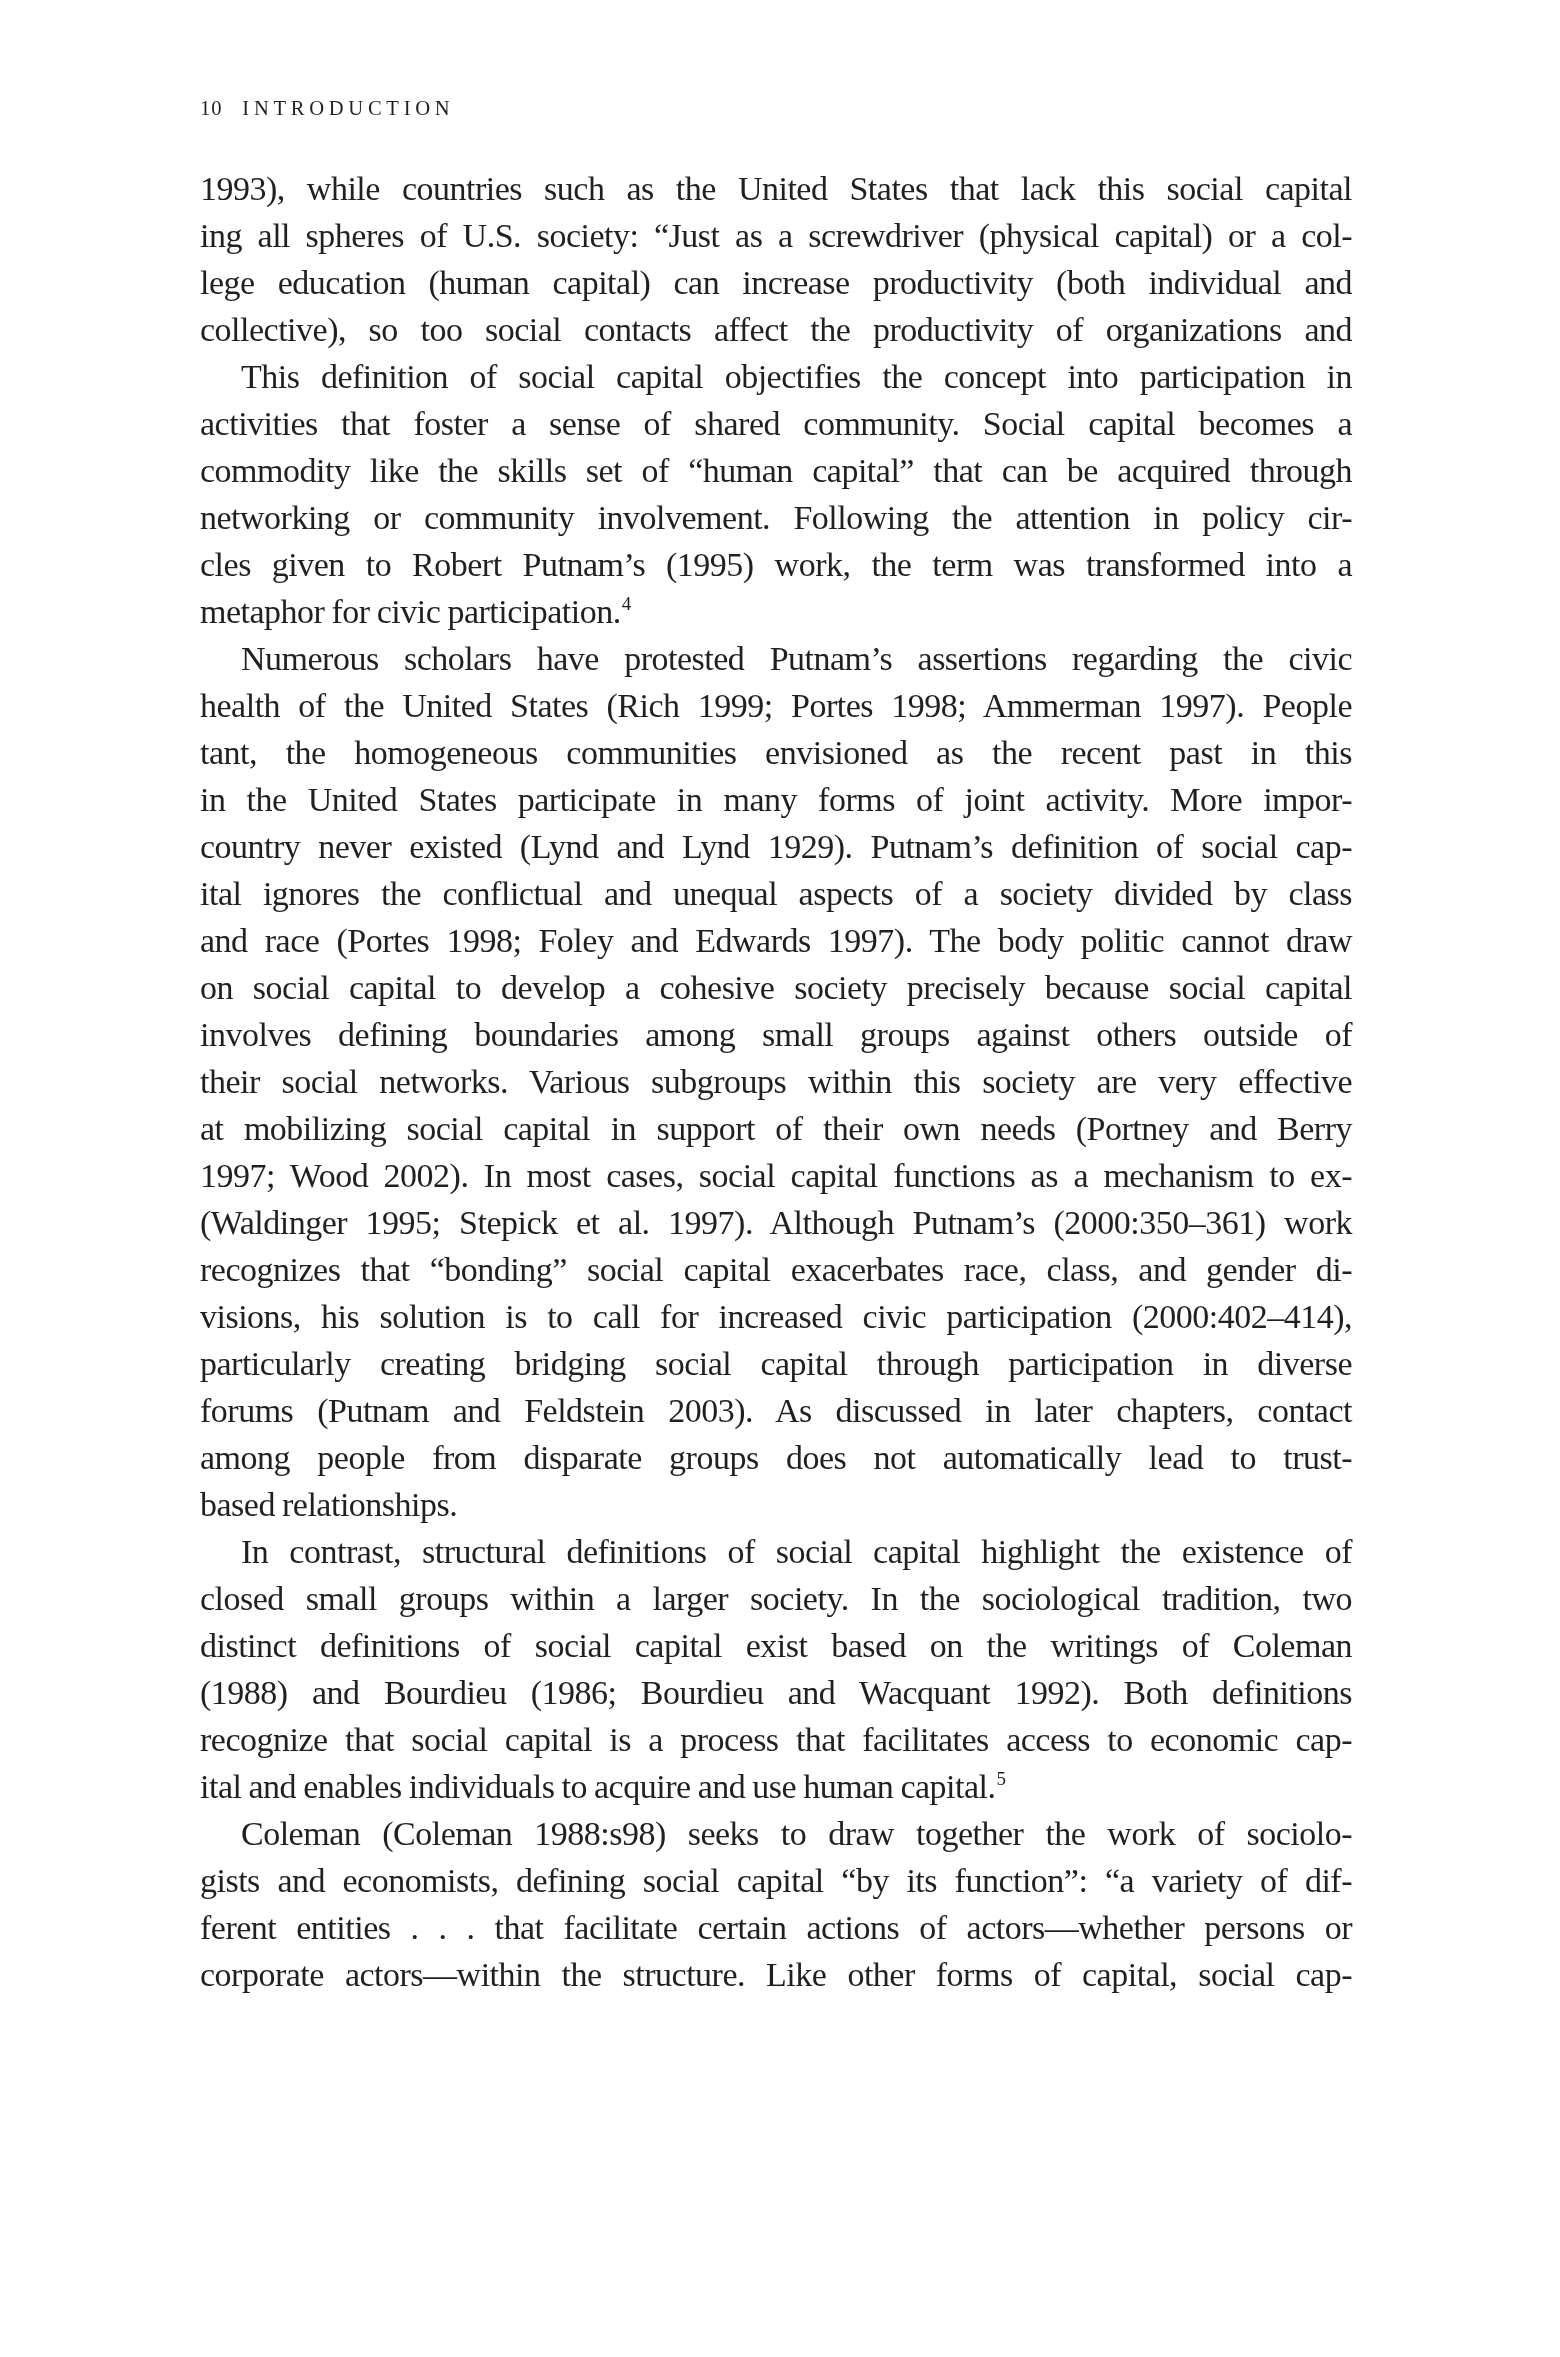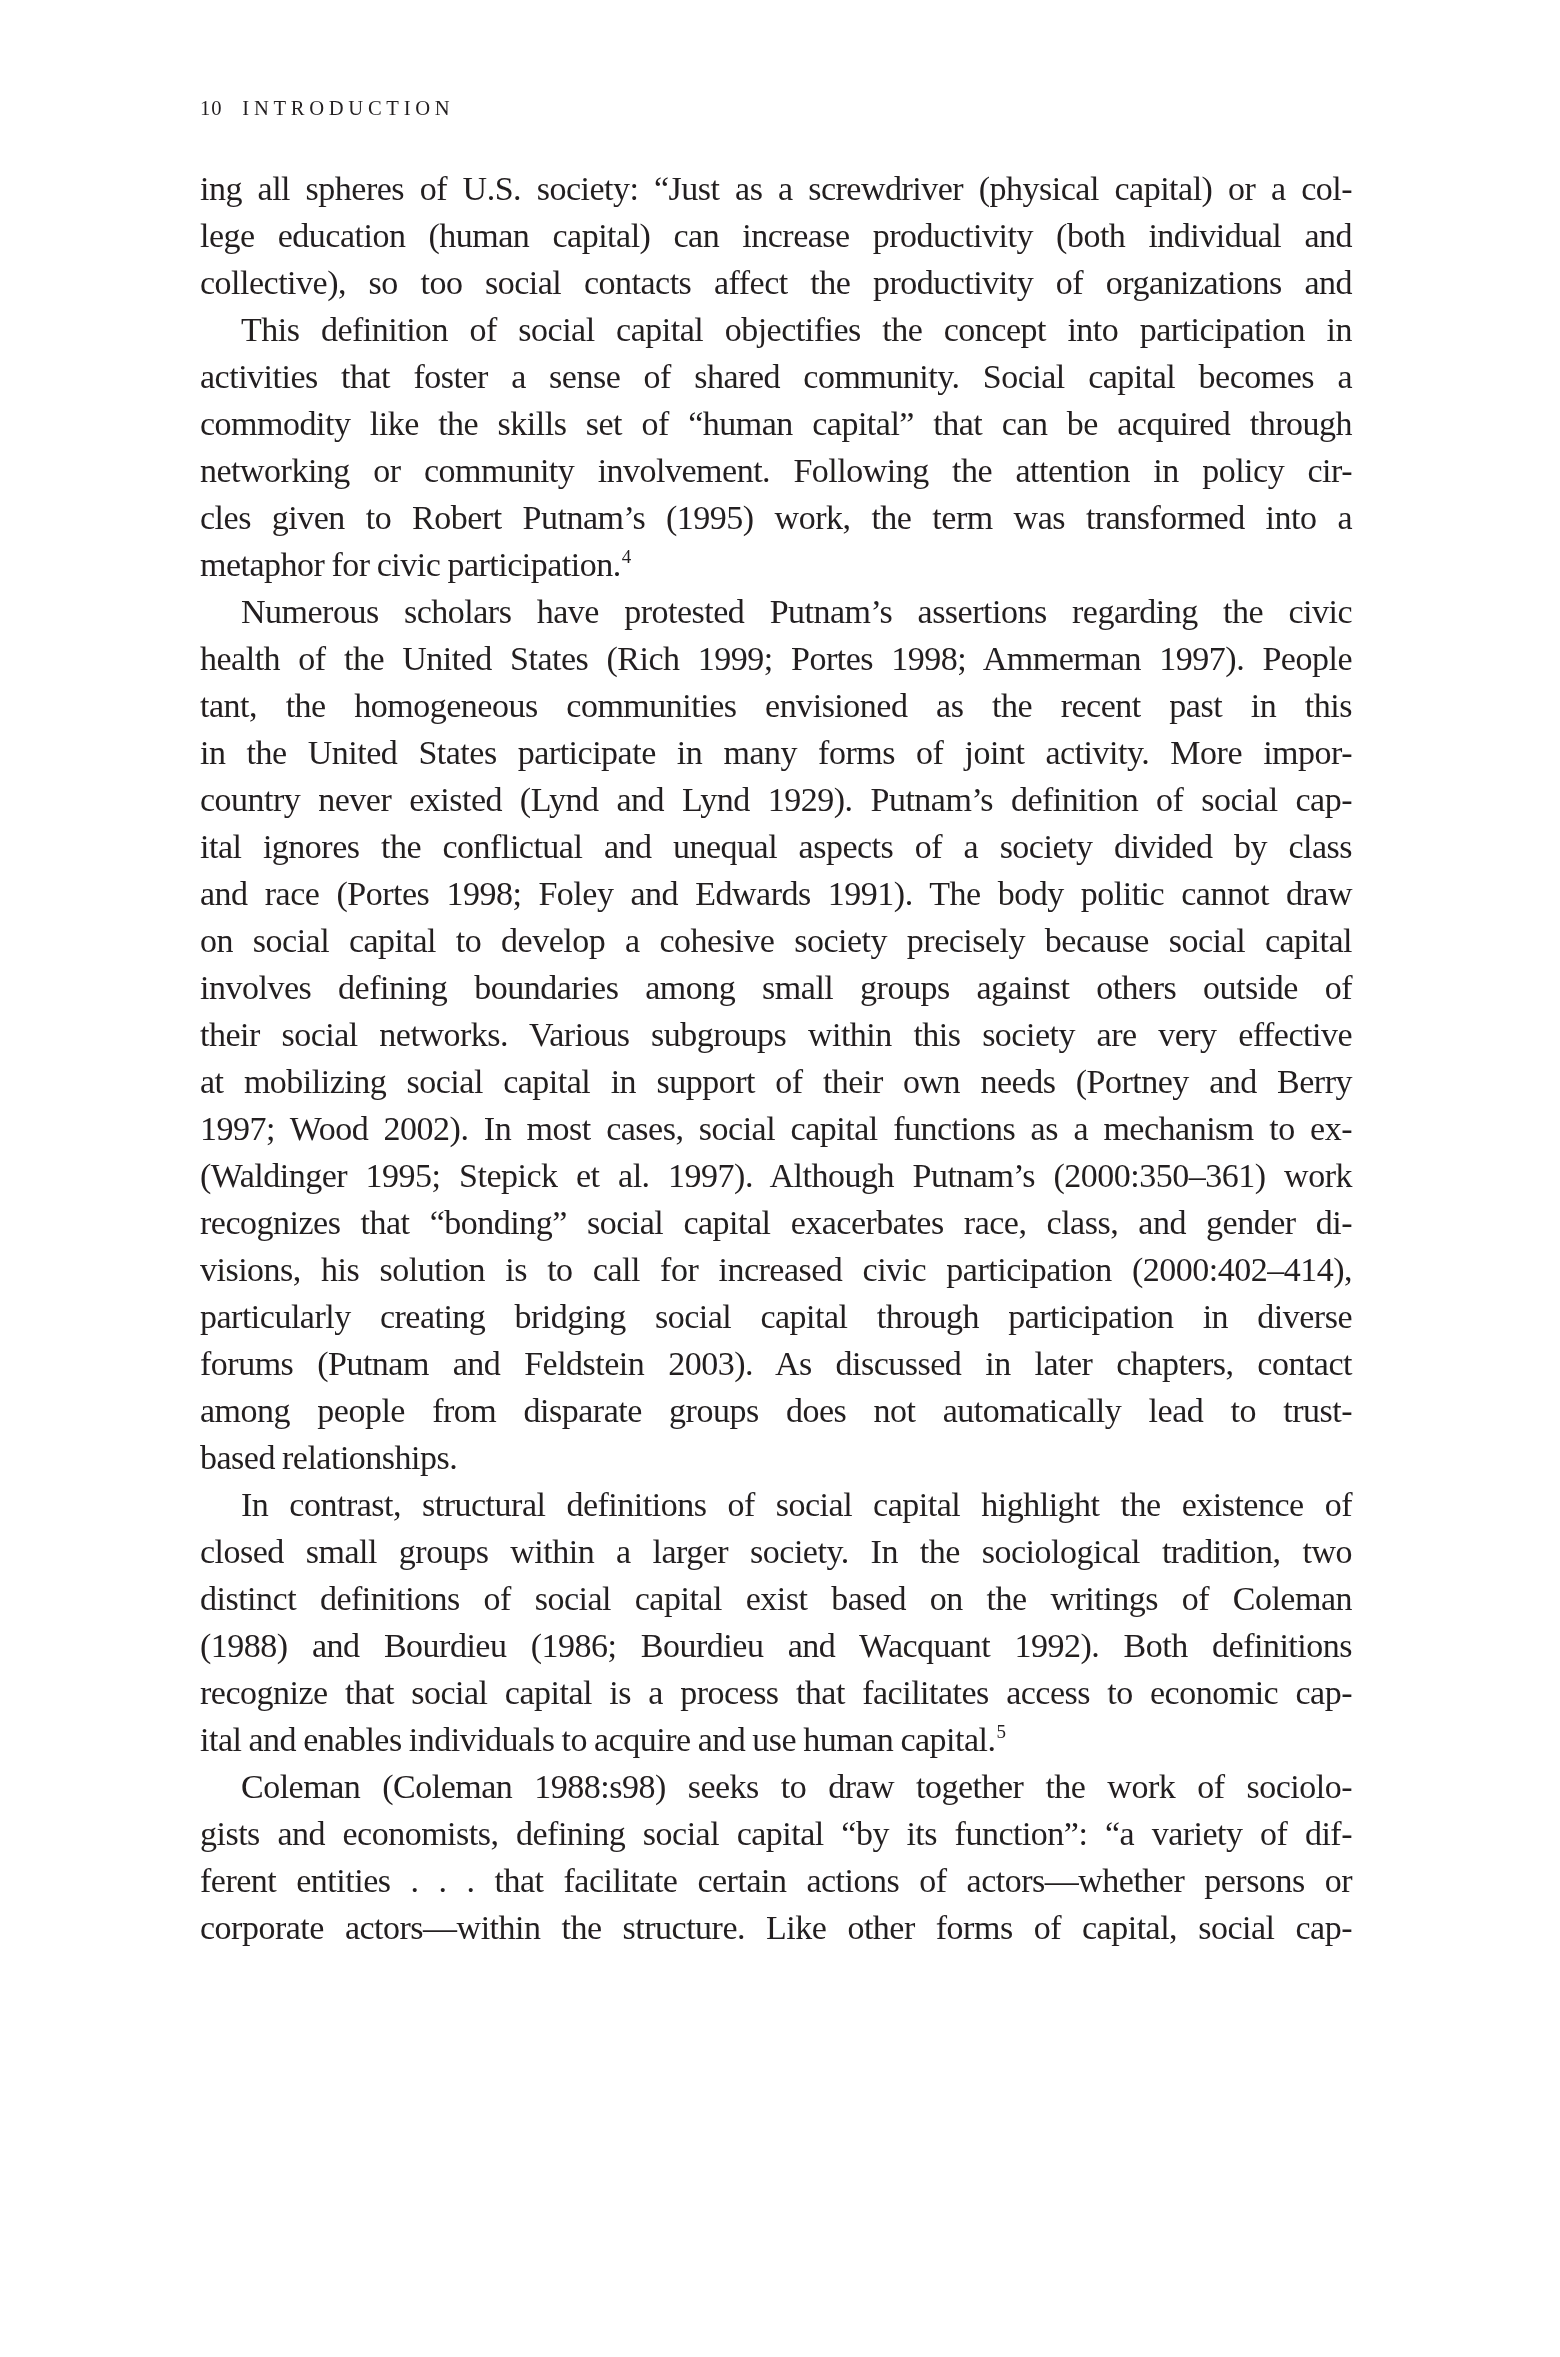--- a/index.html
+++ b/index.html
@@ -69,20 +69,21 @@
 <div class="page">
 
   <div class="running-head">
     <span class="folio">10</span>
     <span class="title">INTRODUCTION</span>
   </div>
 
   <div class="body-text">
 
     <div>
+      <span class="line">1993), while countries such as the United States that lack this social capital</span>
       <span class="line">ing all spheres of U.S. society: “Just as a screwdriver (physical capital) or a col-</span>
       <span class="line">lege education (human capital) can increase productivity (both individual and</span>
       <span class="line">collective), so too social contacts affect the productivity of organizations and</span>
     </div>
 
     <div>
       <span class="line indent">This definition of social capital objectifies the concept into participation in</span>
       <span class="line">activities that  foster a sense of shared community. Social capital becomes a</span>
       <span class="line">commodity like the skills set of “human capital” that can be acquired through</span>
       <span class="line">networking or community involvement. Following the attention in policy cir-</span>
@@ -90,21 +91,21 @@
       <span class="line last"><span>metaphor for civic participation.</span><sup class="fn">4</sup></span>
     </div>
 
     <div>
       <span class="line indent">Numerous scholars have protested Putnam’s assertions regarding the civic</span>
       <span class="line">health of the United States (Rich 1999; Portes 1998; Ammerman 1997). People</span>
       <span class="line">tant, the homogeneous communities envisioned as the recent past in this</span>
       <span class="line">in the United States participate in many forms of joint activity. More impor-</span>
       <span class="line">country never existed (Lynd and Lynd 1929). Putnam’s definition of social cap-</span>
       <span class="line">ital ignores the conflictual and unequal aspects of a society divided by class</span>
-      <span class="line">and race (Portes 1998; Foley and Edwards 1991). The body politic cannot draw</span>
+      <span class="line">and race (Portes 1998; Foley and Edwards 1997). The body politic cannot draw</span>
       <span class="line">on social capital to develop a cohesive society precisely because social capital</span>
       <span class="line">involves defining boundaries among small groups against others outside of</span>
       <span class="line">their social networks. Various subgroups within this society are very effective</span>
       <span class="line">at mobilizing social capital in support of their own needs (Portney and Berry</span>
       <span class="line">1997; Wood 2002). In most cases, social capital functions as a mechanism to ex-</span>
       <span class="line">(Waldinger 1995; Stepick et al. 1997). Although Putnam’s (2000:350–361) work</span>
       <span class="line">recognizes that “bonding” social capital exacerbates race, class, and gender di-</span>
       <span class="line">visions, his solution is to call for increased civic participation (2000:402–414),</span>
       <span class="line">particularly creating bridging social capital through participation in diverse</span>
       <span class="line">forums (Putnam and Feldstein 2003). As discussed in later chapters, contact</span>

